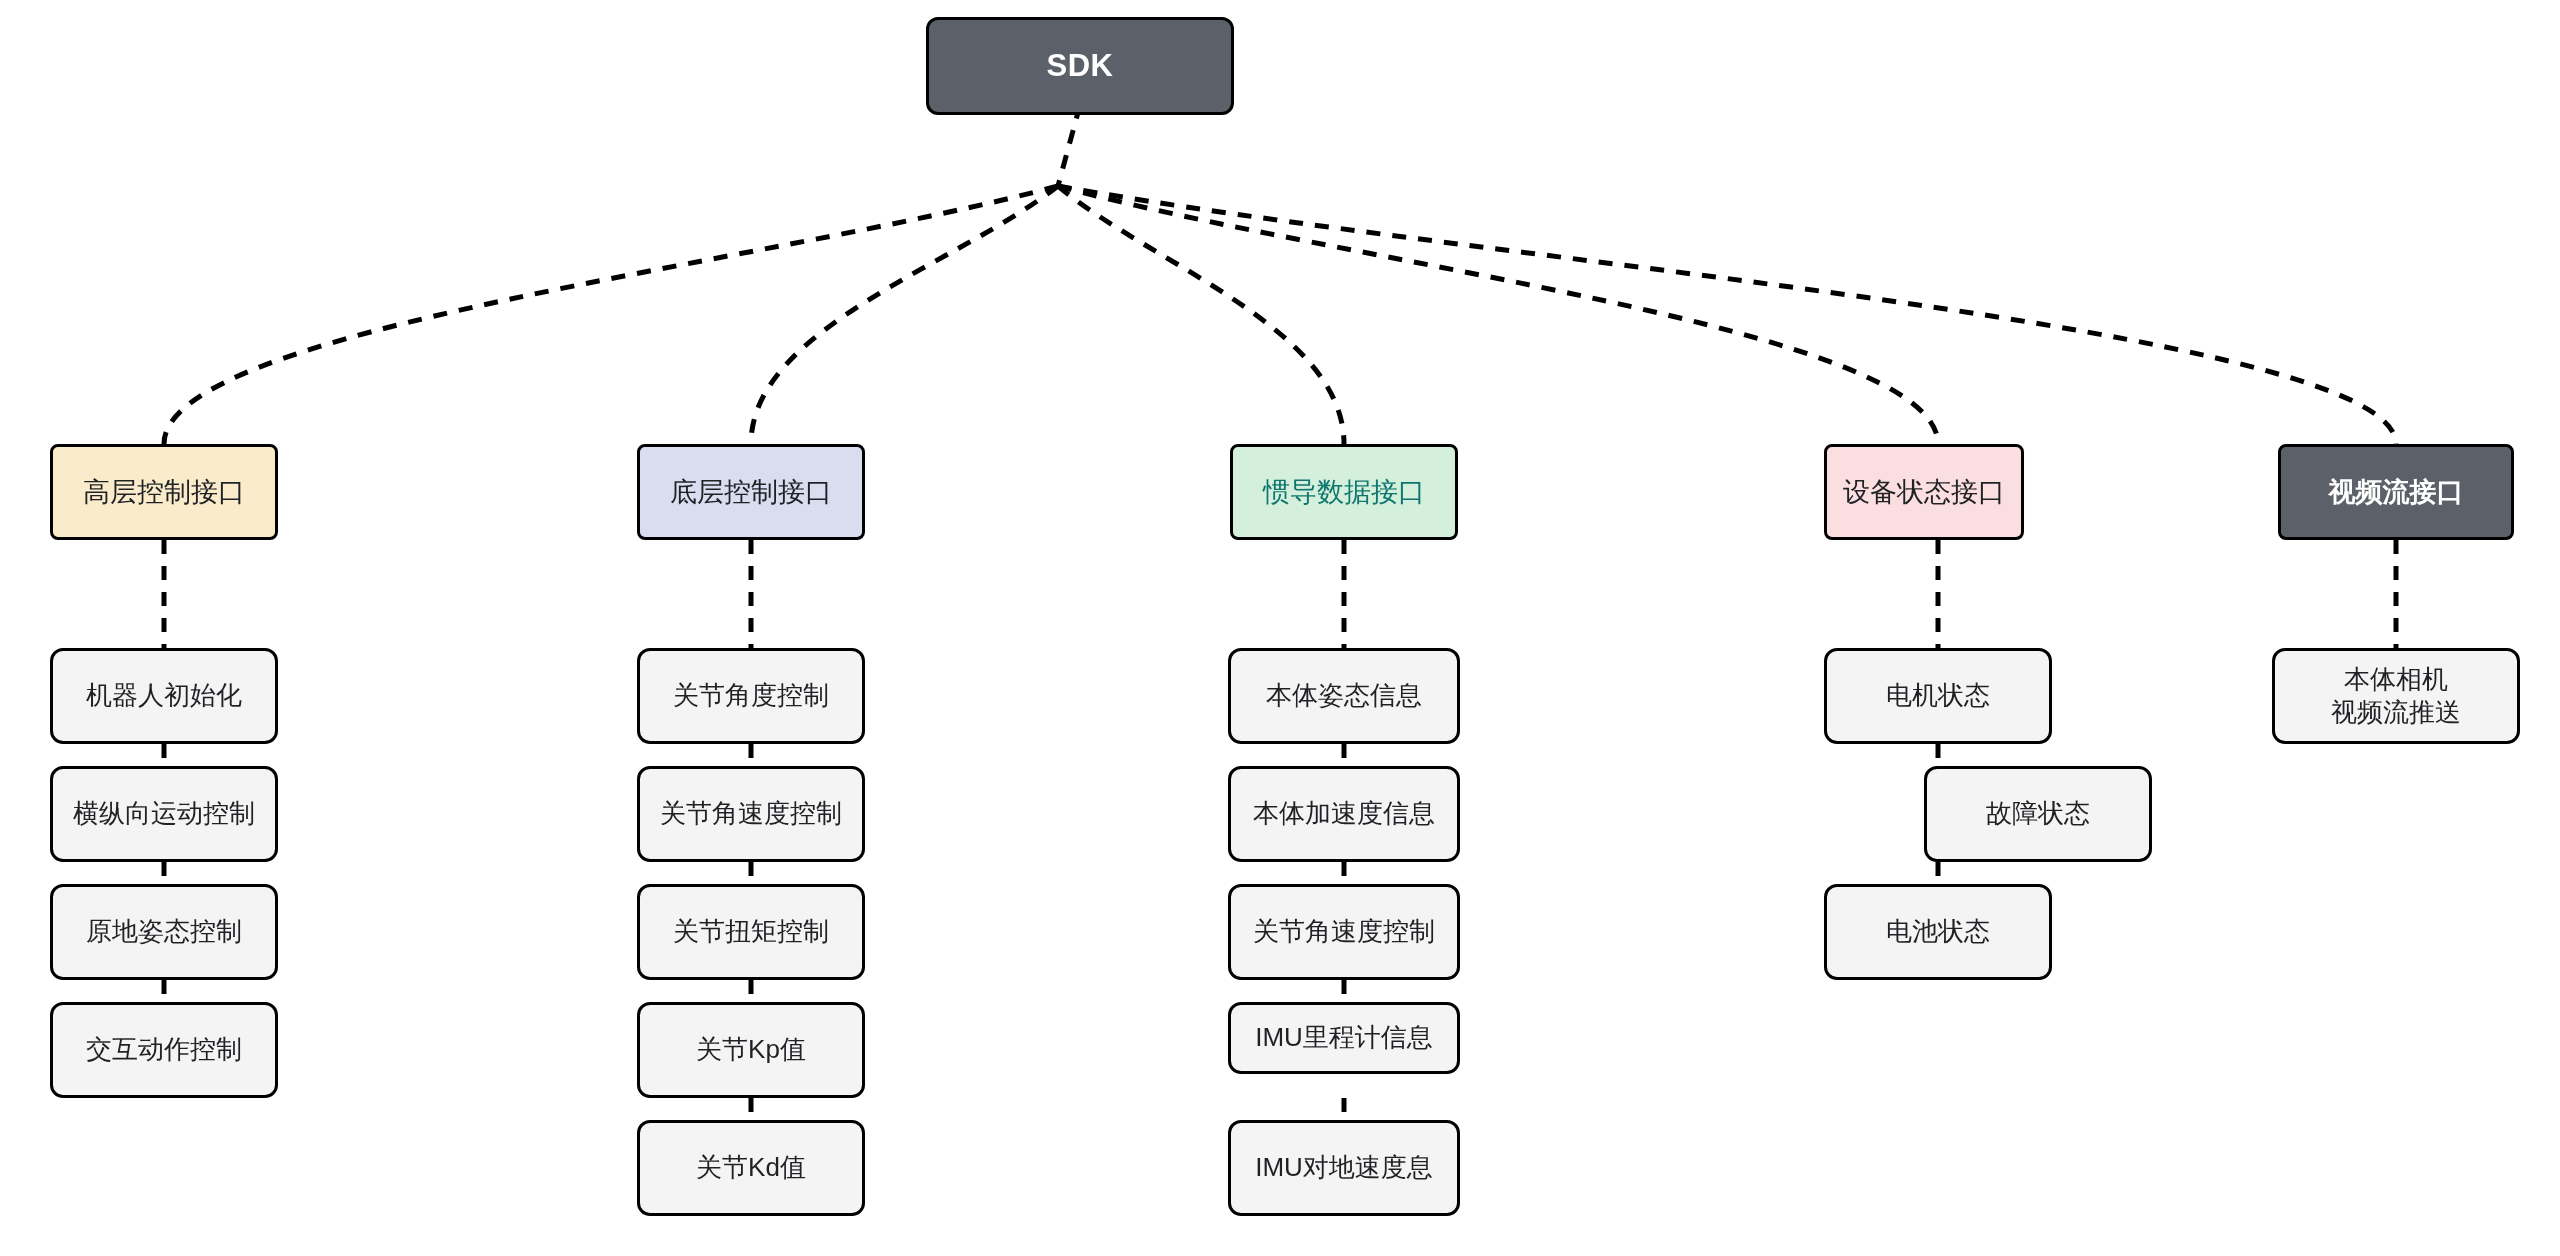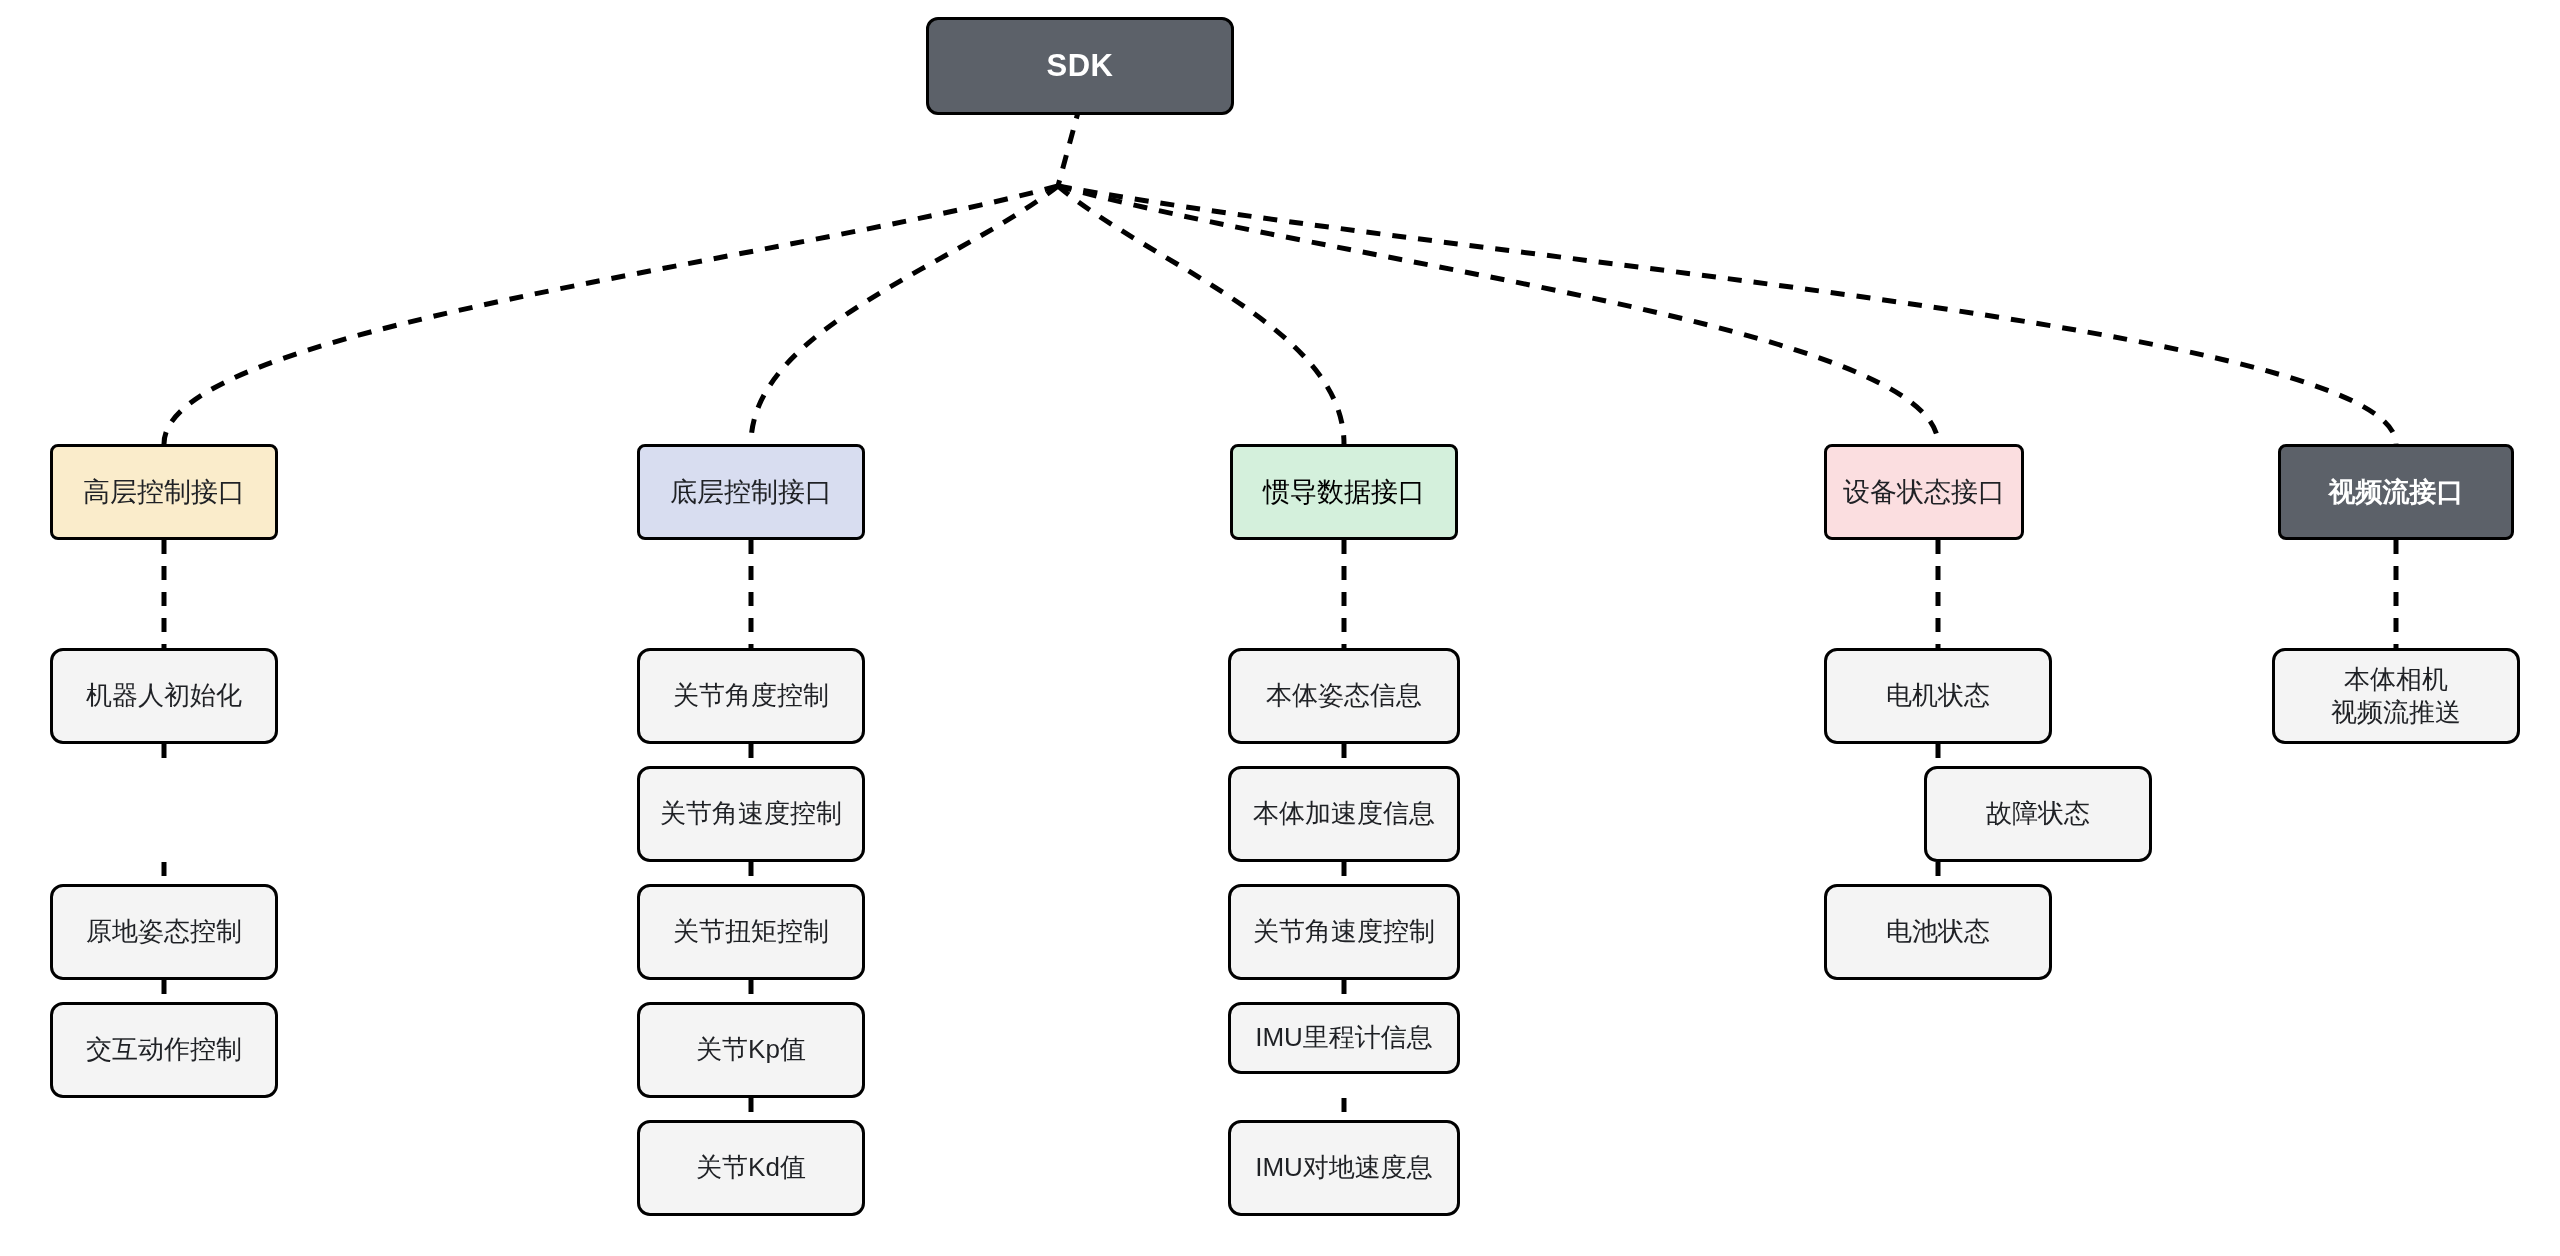--- a/index.html
+++ b/index.html
@@ -97,29 +97,30 @@
       <path d="M 1058 186 C 1339.6 263.4, 1938 327.9, 1938 444" fill="none" stroke="#000000" stroke-width="5" stroke-dasharray="14 12" stroke-linecap="butt"></path>
       <path d="M 1938 540 L 1938 648" fill="none" stroke="#000000" stroke-width="5" stroke-dasharray="14 12" stroke-linecap="butt"></path>
       <path d="M 1938 744 L 1938 766" fill="none" stroke="#000000" stroke-width="5" stroke-dasharray="14 12" stroke-linecap="butt"></path>
       <path d="M 1938 862 L 1938 884" fill="none" stroke="#000000" stroke-width="5" stroke-dasharray="14 12" stroke-linecap="butt"></path>
       <path d="M 1058 186 C 1486.16 263.4, 2396 327.9, 2396 444" fill="none" stroke="#000000" stroke-width="5" stroke-dasharray="14 12" stroke-linecap="butt"></path>
       <path d="M 2396 540 L 2396 648" fill="none" stroke="#000000" stroke-width="5" stroke-dasharray="14 12" stroke-linecap="butt"></path>
     </svg>
 <div class="node node-root" style="left: 926px; top: 7px; width: 308px; height: 98px; background: rgb(92, 97, 105); color: rgb(255, 255, 255);">SDK</div>
     <div class="node node-category" style="left: 50px; top: 444px; width: 228px; height: 96px; background: rgb(250, 236, 203); color: rgb(31, 33, 37);">高层控制接口</div>
     <div class="node node-leaf" style="left: 50px; top: 648px; width: 228px; height: 96px;">机器人初始化</div>
+    <div class="node node-leaf" style="left: 50px; top: 766px; width: 228px; height: 96px;">横纵向运动控制</div>
     <div class="node node-leaf" style="left: 50px; top: 884px; width: 228px; height: 96px;">原地姿态控制</div>
     <div class="node node-leaf" style="left: 50px; top: 1002px; width: 228px; height: 96px;">交互动作控制</div>
     <div class="node node-category" style="left: 637px; top: 444px; width: 228px; height: 96px; background: rgb(216, 221, 240); color: rgb(31, 33, 37);">底层控制接口</div>
     <div class="node node-leaf" style="left: 637px; top: 648px; width: 228px; height: 96px;">关节角度控制</div>
     <div class="node node-leaf" style="left: 637px; top: 766px; width: 228px; height: 96px;">关节角速度控制</div>
     <div class="node node-leaf" style="left: 637px; top: 884px; width: 228px; height: 96px;">关节扭矩控制</div>
     <div class="node node-leaf" style="left: 637px; top: 1002px; width: 228px; height: 96px;">关节Kp值</div>
     <div class="node node-leaf" style="left: 637px; top: 1120px; width: 228px; height: 96px;">关节Kd值</div>
-    <div class="node node-category" style="left: 1230px; top: 444px; width: 228px; height: 96px; background: rgb(212, 240, 220); color: #000000;">惯导数据接口</div>
+    <div class="node node-category" style="left: 1230px; top: 444px; width: 228px; height: 96px; background: rgb(212, 240, 220); color: #0f766e;">惯导数据接口</div>
     <div class="node node-leaf" style="left: 1228px; top: 648px; width: 232px; height: 96px;">本体姿态信息</div>
     <div class="node node-leaf" style="left: 1228px; top: 766px; width: 232px; height: 96px;">本体加速度信息</div>
     <div class="node node-leaf" style="left: 1228px; top: 884px; width: 232px; height: 96px;">关节角速度控制</div>
     <div class="node node-leaf" style="left: 1228px; top: 1002px; width: 232px; height: 72px;">IMU里程计信息</div>
     <div class="node node-leaf" style="left: 1228px; top: 1120px; width: 232px; height: 96px;">IMU对地速度息</div>
     <div class="node node-category" style="left: 1824px; top: 444px; width: 200px; height: 96px; background: rgb(251, 222, 224); color: rgb(31, 33, 37);">设备状态接口</div>
     <div class="node node-leaf" style="left: 1824px; top: 648px; width: 228px; height: 96px;">电机状态</div>
     <div class="node node-leaf" style="left: 1924px; top: 766px; width: 228px; height: 96px;">故障状态</div>
     <div class="node node-leaf" style="left: 1824px; top: 884px; width: 228px; height: 96px;">电池状态</div>
     <div class="node node-category cat-dark" style="left: 2278px; top: 444px; width: 236px; height: 96px; background: rgb(92, 97, 105); color: rgb(255, 255, 255);">视频流接口</div>

